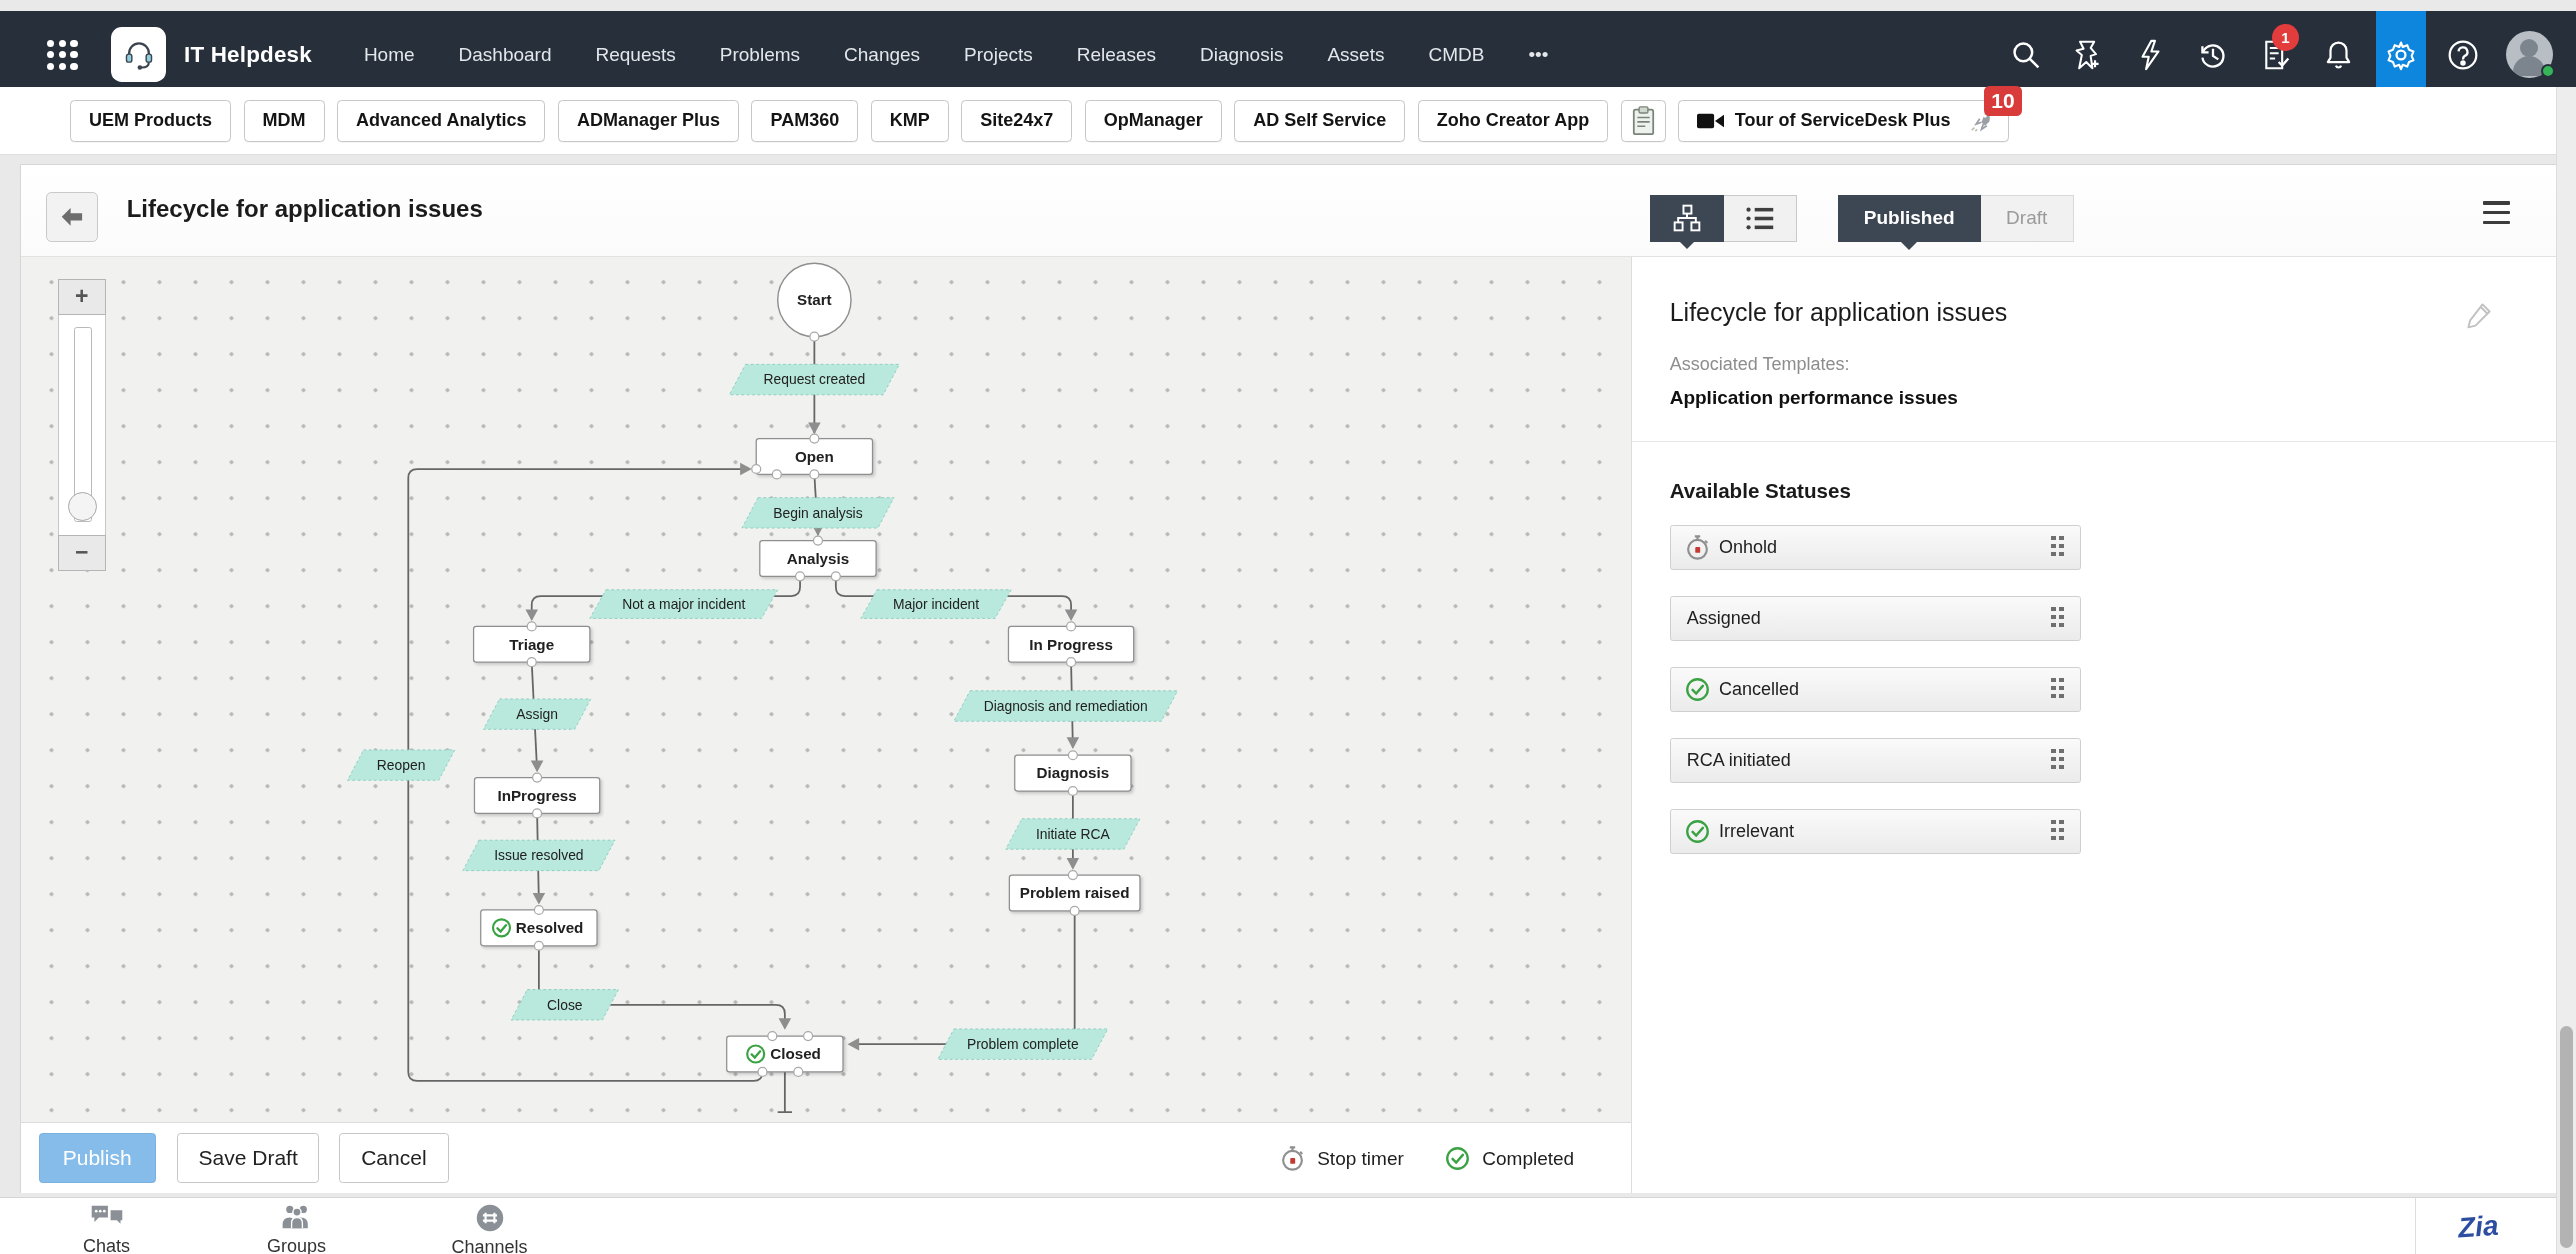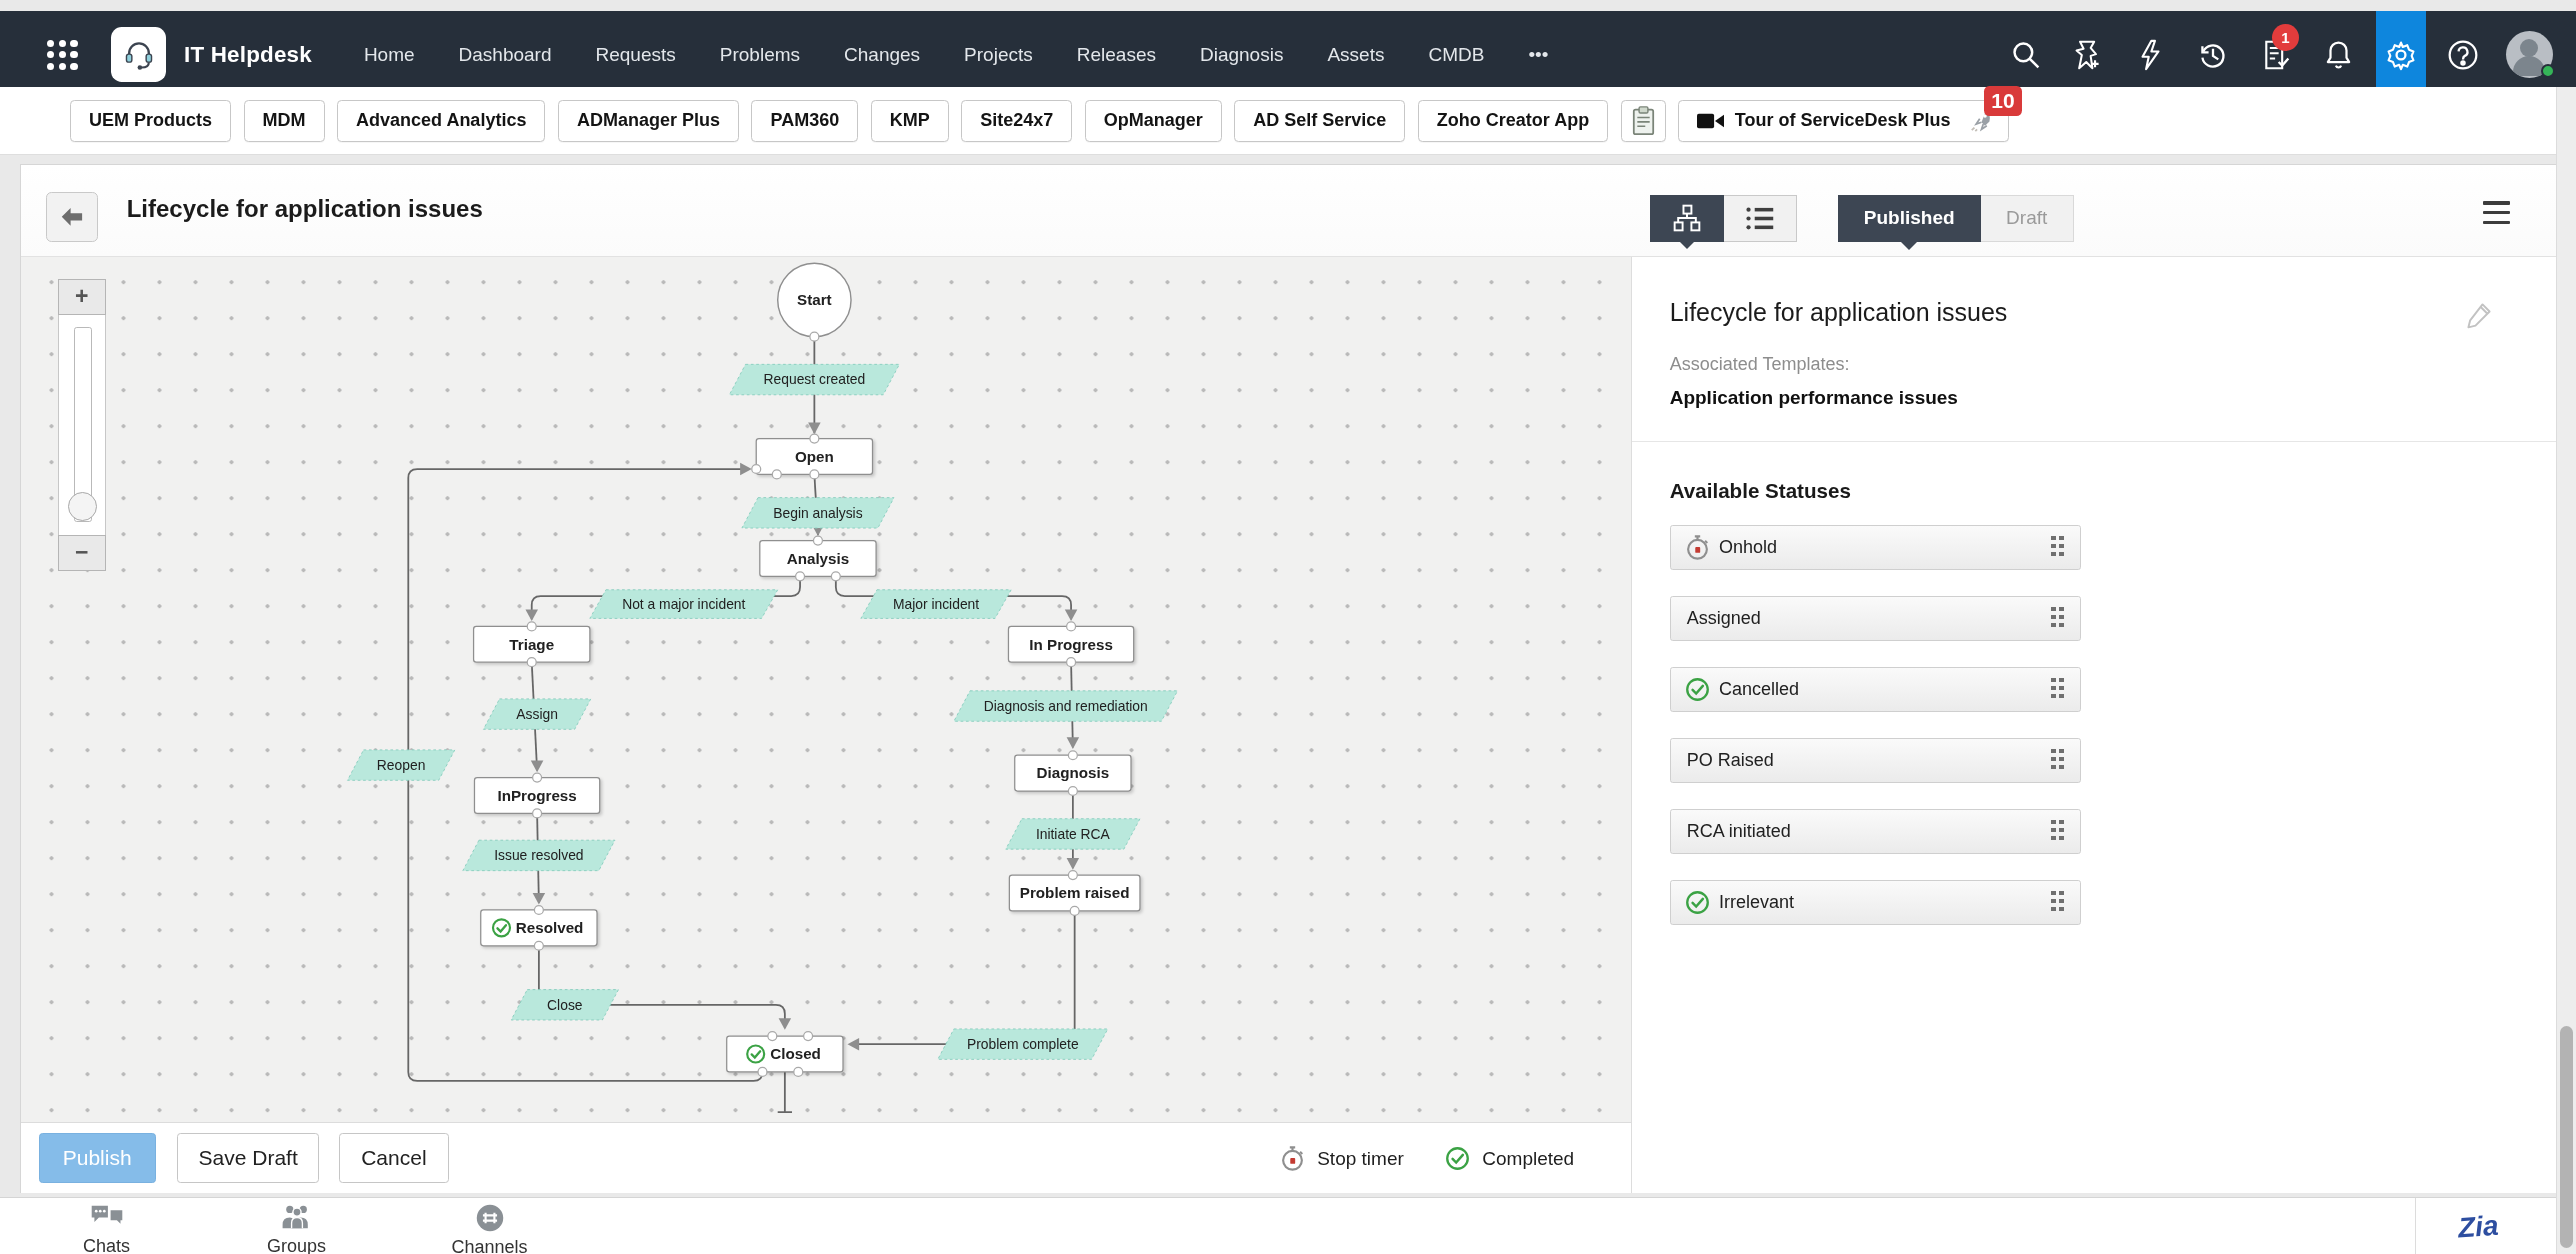--- a/index.html
+++ b/index.html
@@ -533,31 +533,20 @@
           <span class="drag-handle">
             <i></i>
             <i></i>
             <i></i>
             <i></i>
             <i></i>
             <i></i>
           </span>
         </div>
         <div class="status-row">
-          <span class="s-label noicon">PO Raised</span>
-          <span class="drag-handle">
-            <i></i>
-            <i></i>
-            <i></i>
-            <i></i>
-            <i></i>
-            <i></i>
-          </span>
-        </div>
-        <div class="status-row">
           <span class="s-label noicon">RCA initiated</span>
           <span class="drag-handle">
             <i></i>
             <i></i>
             <i></i>
             <i></i>
             <i></i>
             <i></i>
           </span>
         </div>

